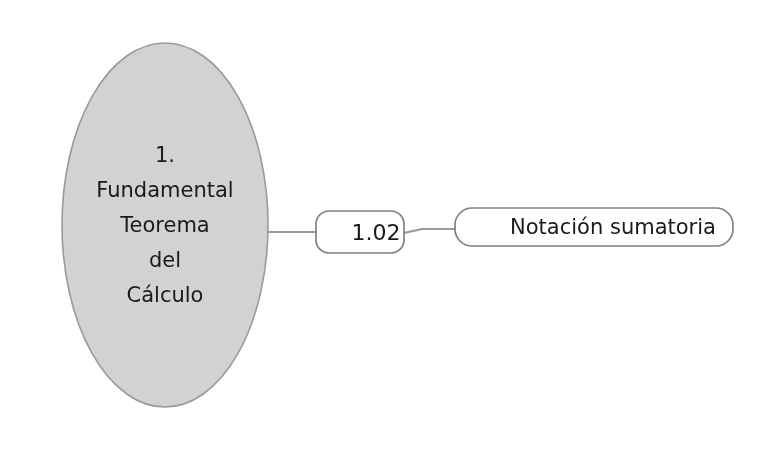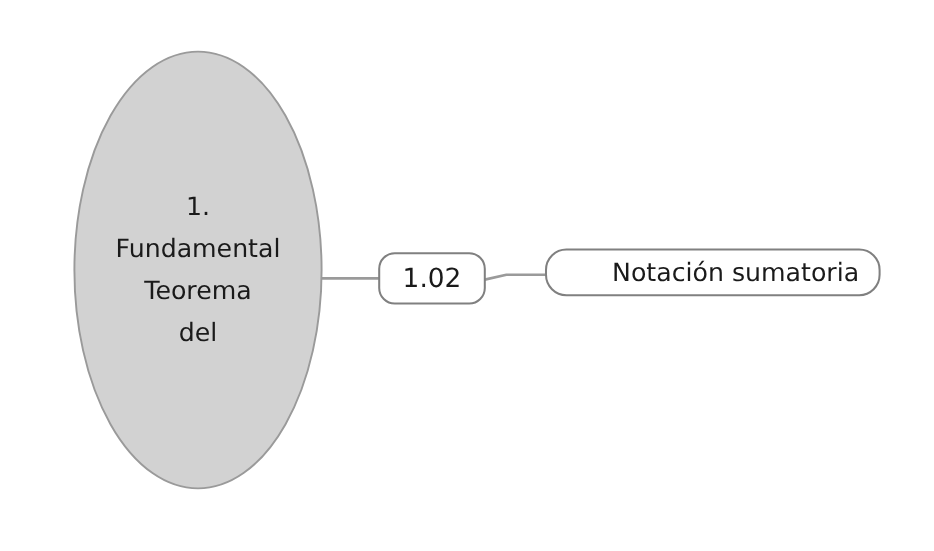--- a/index.html
+++ b/index.html
@@ -45,21 +45,21 @@
     line-height: 35px;
     text-align: center;
     letter-spacing: 0px;
   }
   .root-text .ln {
     display: block;
     white-space: nowrap;
   }
   .mid-text {
     position: absolute;
-    left: 316px;
+    left: 332px;
     top: 211px;
     width: 88px;
     height: 42px;
     display: flex;
     align-items: center;
     justify-content: center;
     color: #1a1a1a;
     font-size: 22px;
     white-space: nowrap;
   }
@@ -95,20 +95,21 @@
     <rect x="455" y="208" width="278" height="38" rx="17" ry="17" fill="#ffffff" stroke="#808080" stroke-width="1.7"></rect>
   </svg>
 
   <div class="node-label-layer">
 
     <div class="root-text">
       <span class="ln">1.</span>
       <span class="ln">Fundamental</span>
       <span class="ln">Teorema</span>
       <span class="ln">del</span>
+      <span class="ln">Cálculo</span>
     </div>
 
     <div class="mid-text">1.02</div>
 
     <div class="leaf-text">Notación sumatoria</div>
 
   </div>
 
 </div>
 

